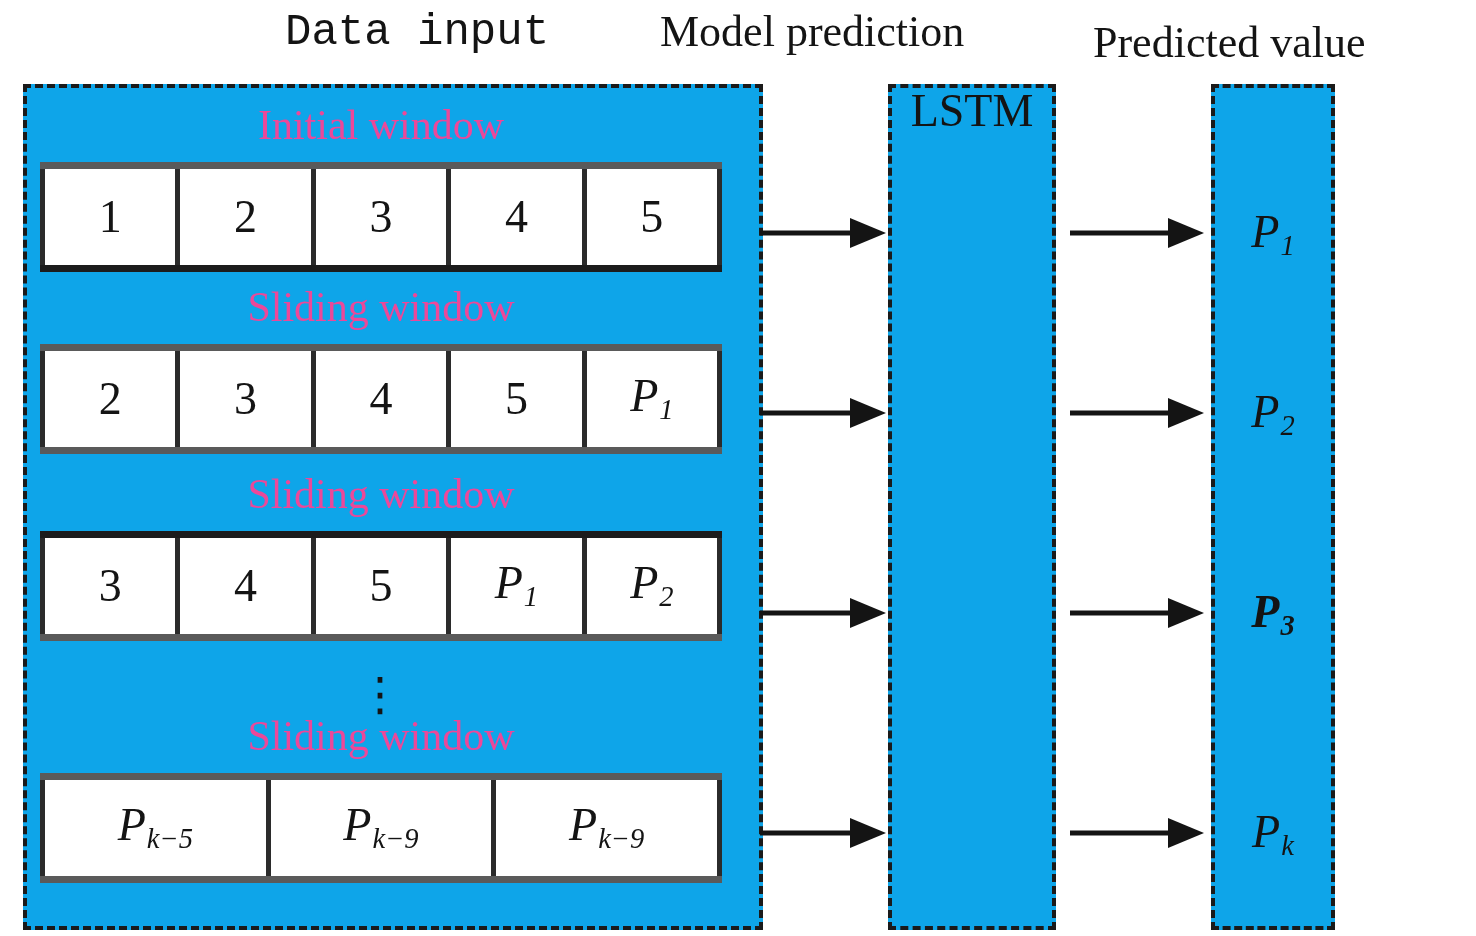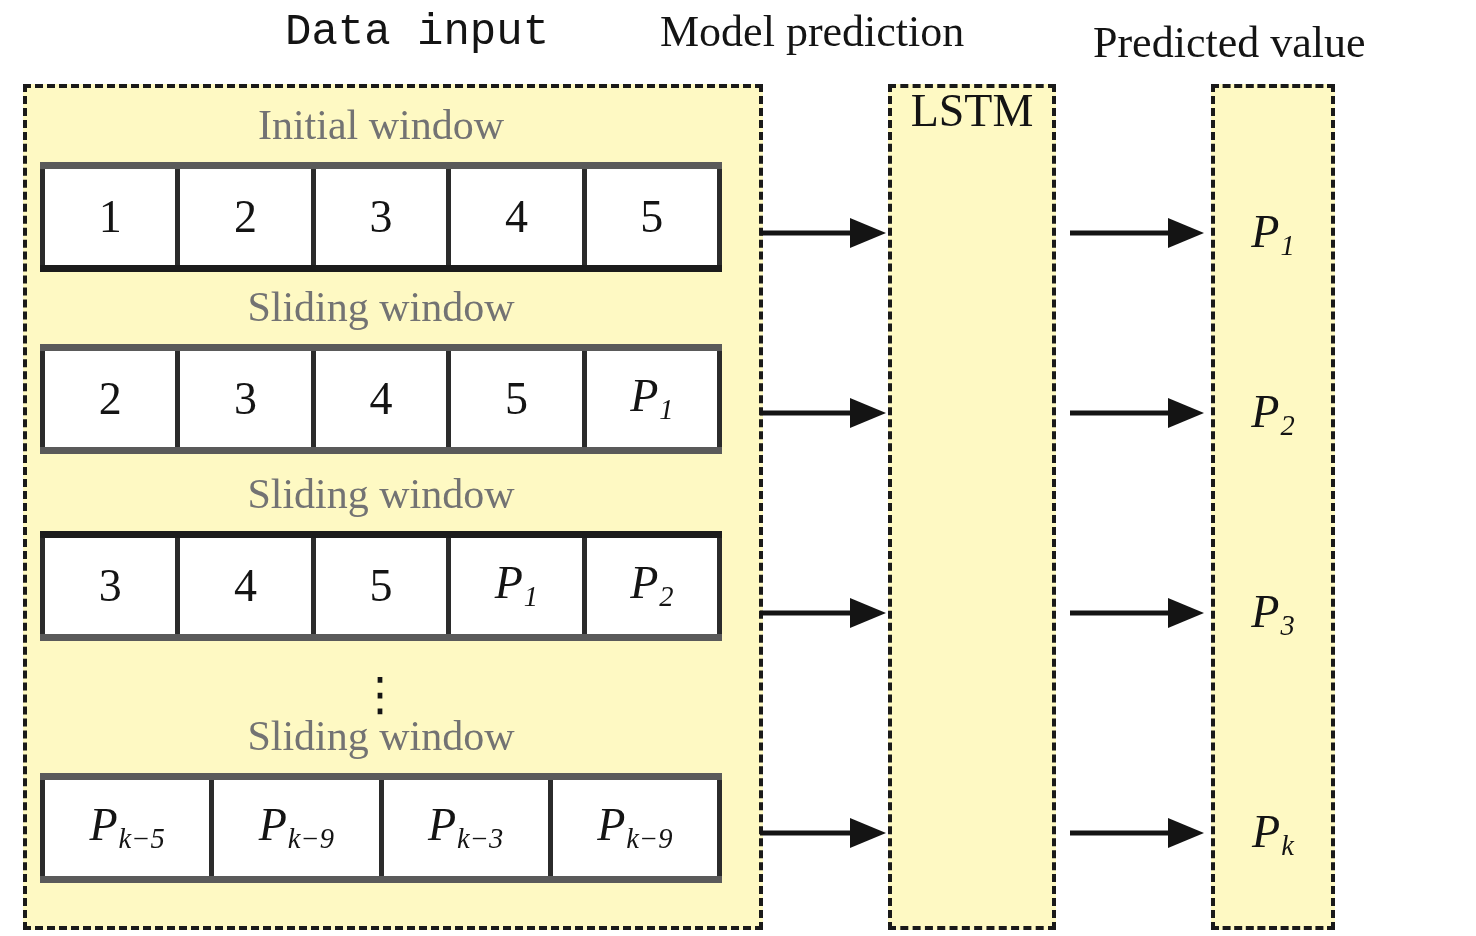--- a/index.html
+++ b/index.html
@@ -33,21 +33,21 @@
     font-family: "Liberation Serif", "DejaVu Serif", serif;
   }
   #hdr-data-input   { left: 285px; top: 10px; font-family: Liberation Mono, monospace; }
   #hdr-model-pred   { left: 660px; top: 10px; font-family: Liberation Serif, serif; }
   #hdr-pred-value   { left: 1093px; top: 10px; margin-top: 11px; }
 
   
   .dashed-box {
     position: absolute;
     border: 4px dashed #1a1a1a;
-    background: #fef9c3;
+    background: #0ea5e9;
     box-sizing: border-box;
   }
   #box-data-input {
     left: 23px; top: 84px;
     width: 740px; height: 846px;
   }
   #box-lstm {
     left: 888px; top: 84px;
     width: 168px; height: 846px;
   }
@@ -75,21 +75,21 @@
     width: 682px;
   }
   .window-label {
     position: absolute;
     left: 0;
     width: 682px;
     text-align: center;
     font-size: 42px;
     line-height: 1;
     white-space: nowrap;
-    color: #737373;
+    color: #ec4899;
   }
 
   .cell-row {
     position: absolute;
     left: 0;
     width: 682px;
     height: 110px;
     display: flex;
     border-top: 7px solid #5a5a5a;
     border-bottom: 7px solid #5a5a5a;
@@ -246,23 +246,20 @@
   <div class="window-group" id="group-4">
     <div class="window-label">Sliding window</div>
     <div class="cell-row">
         <div class="cell">
           <span class="math">P<sub>k−5</sub></span>
         </div>
         <div class="cell">
           <span class="math">P<sub>k−9</sub></span>
         </div>
         <div class="cell">
-          <span class="math">P<sub>k−3</sub></span>
-        </div>
-        <div class="cell">
           <span class="math">P<sub>k−9</sub></span>
         </div>
       </div>
   </div>
 
   <div id="vdots">⋮</div>
 
   <div class="dashed-box" id="box-lstm">
     <div id="lstm-label">LSTM</div>
   </div>
@@ -313,17 +310,17 @@
         </svg>
       </div>
       <div class="arrow" style="left: 1070px; top: 816px; width: 134px;">
         <svg width="134" height="34" viewBox="0 0 134 34">
           <line x1="0" y1="17" x2="104" y2="17" stroke="#141414" stroke-width="5"></line>
           <polygon points="98,2 134,17 98,32" fill="#141414"></polygon>
         </svg>
       </div>
       <div class="pred-val" style="top: 207px;"><span class="math">P<sub>1</sub></span></div>
       <div class="pred-val" style="top: 387px;"><span class="math">P<sub>2</sub></span></div>
-      <div class="pred-val" style="top: 587px;"><span class="math">P<sub>3</sub></span></div>
+      <div class="pred-val" style="top: 587px; font-weight: bold;"><span class="math">P<sub>3</sub></span></div>
       <div class="pred-val" style="top: 807px;"><span class="math">P<sub>k</sub></span></div>
     </div>
 
 </div>
 
 </body></html>

